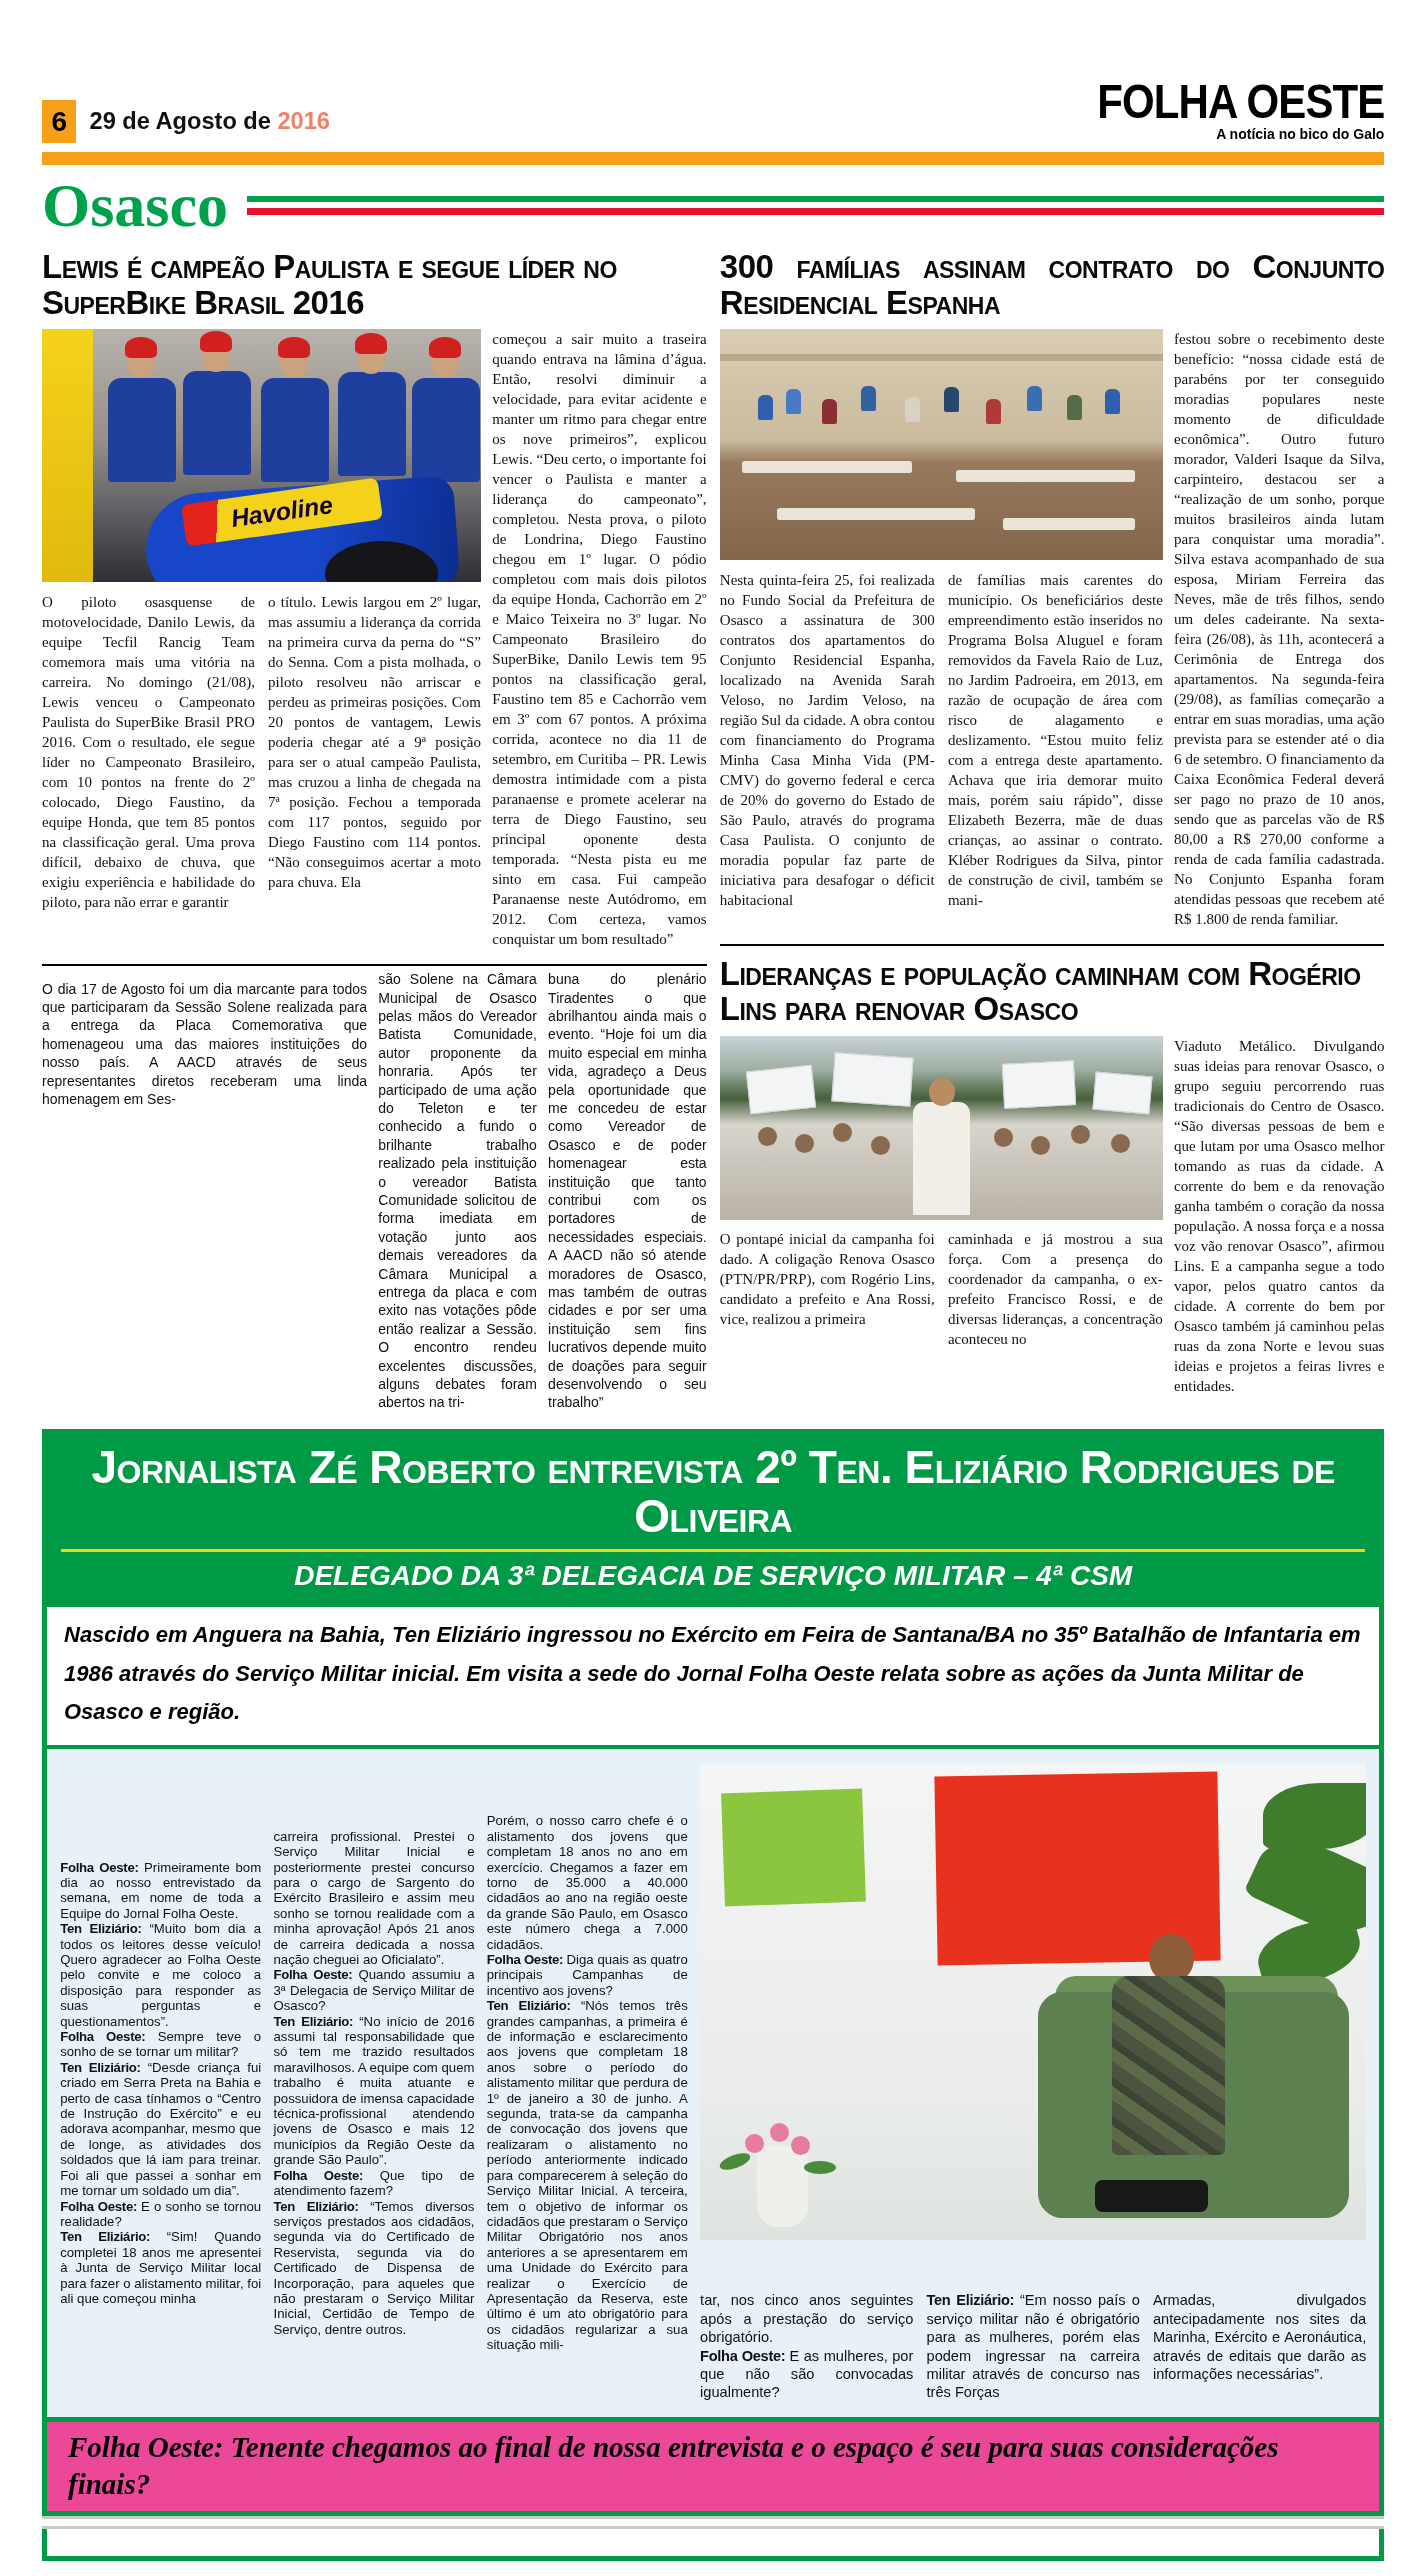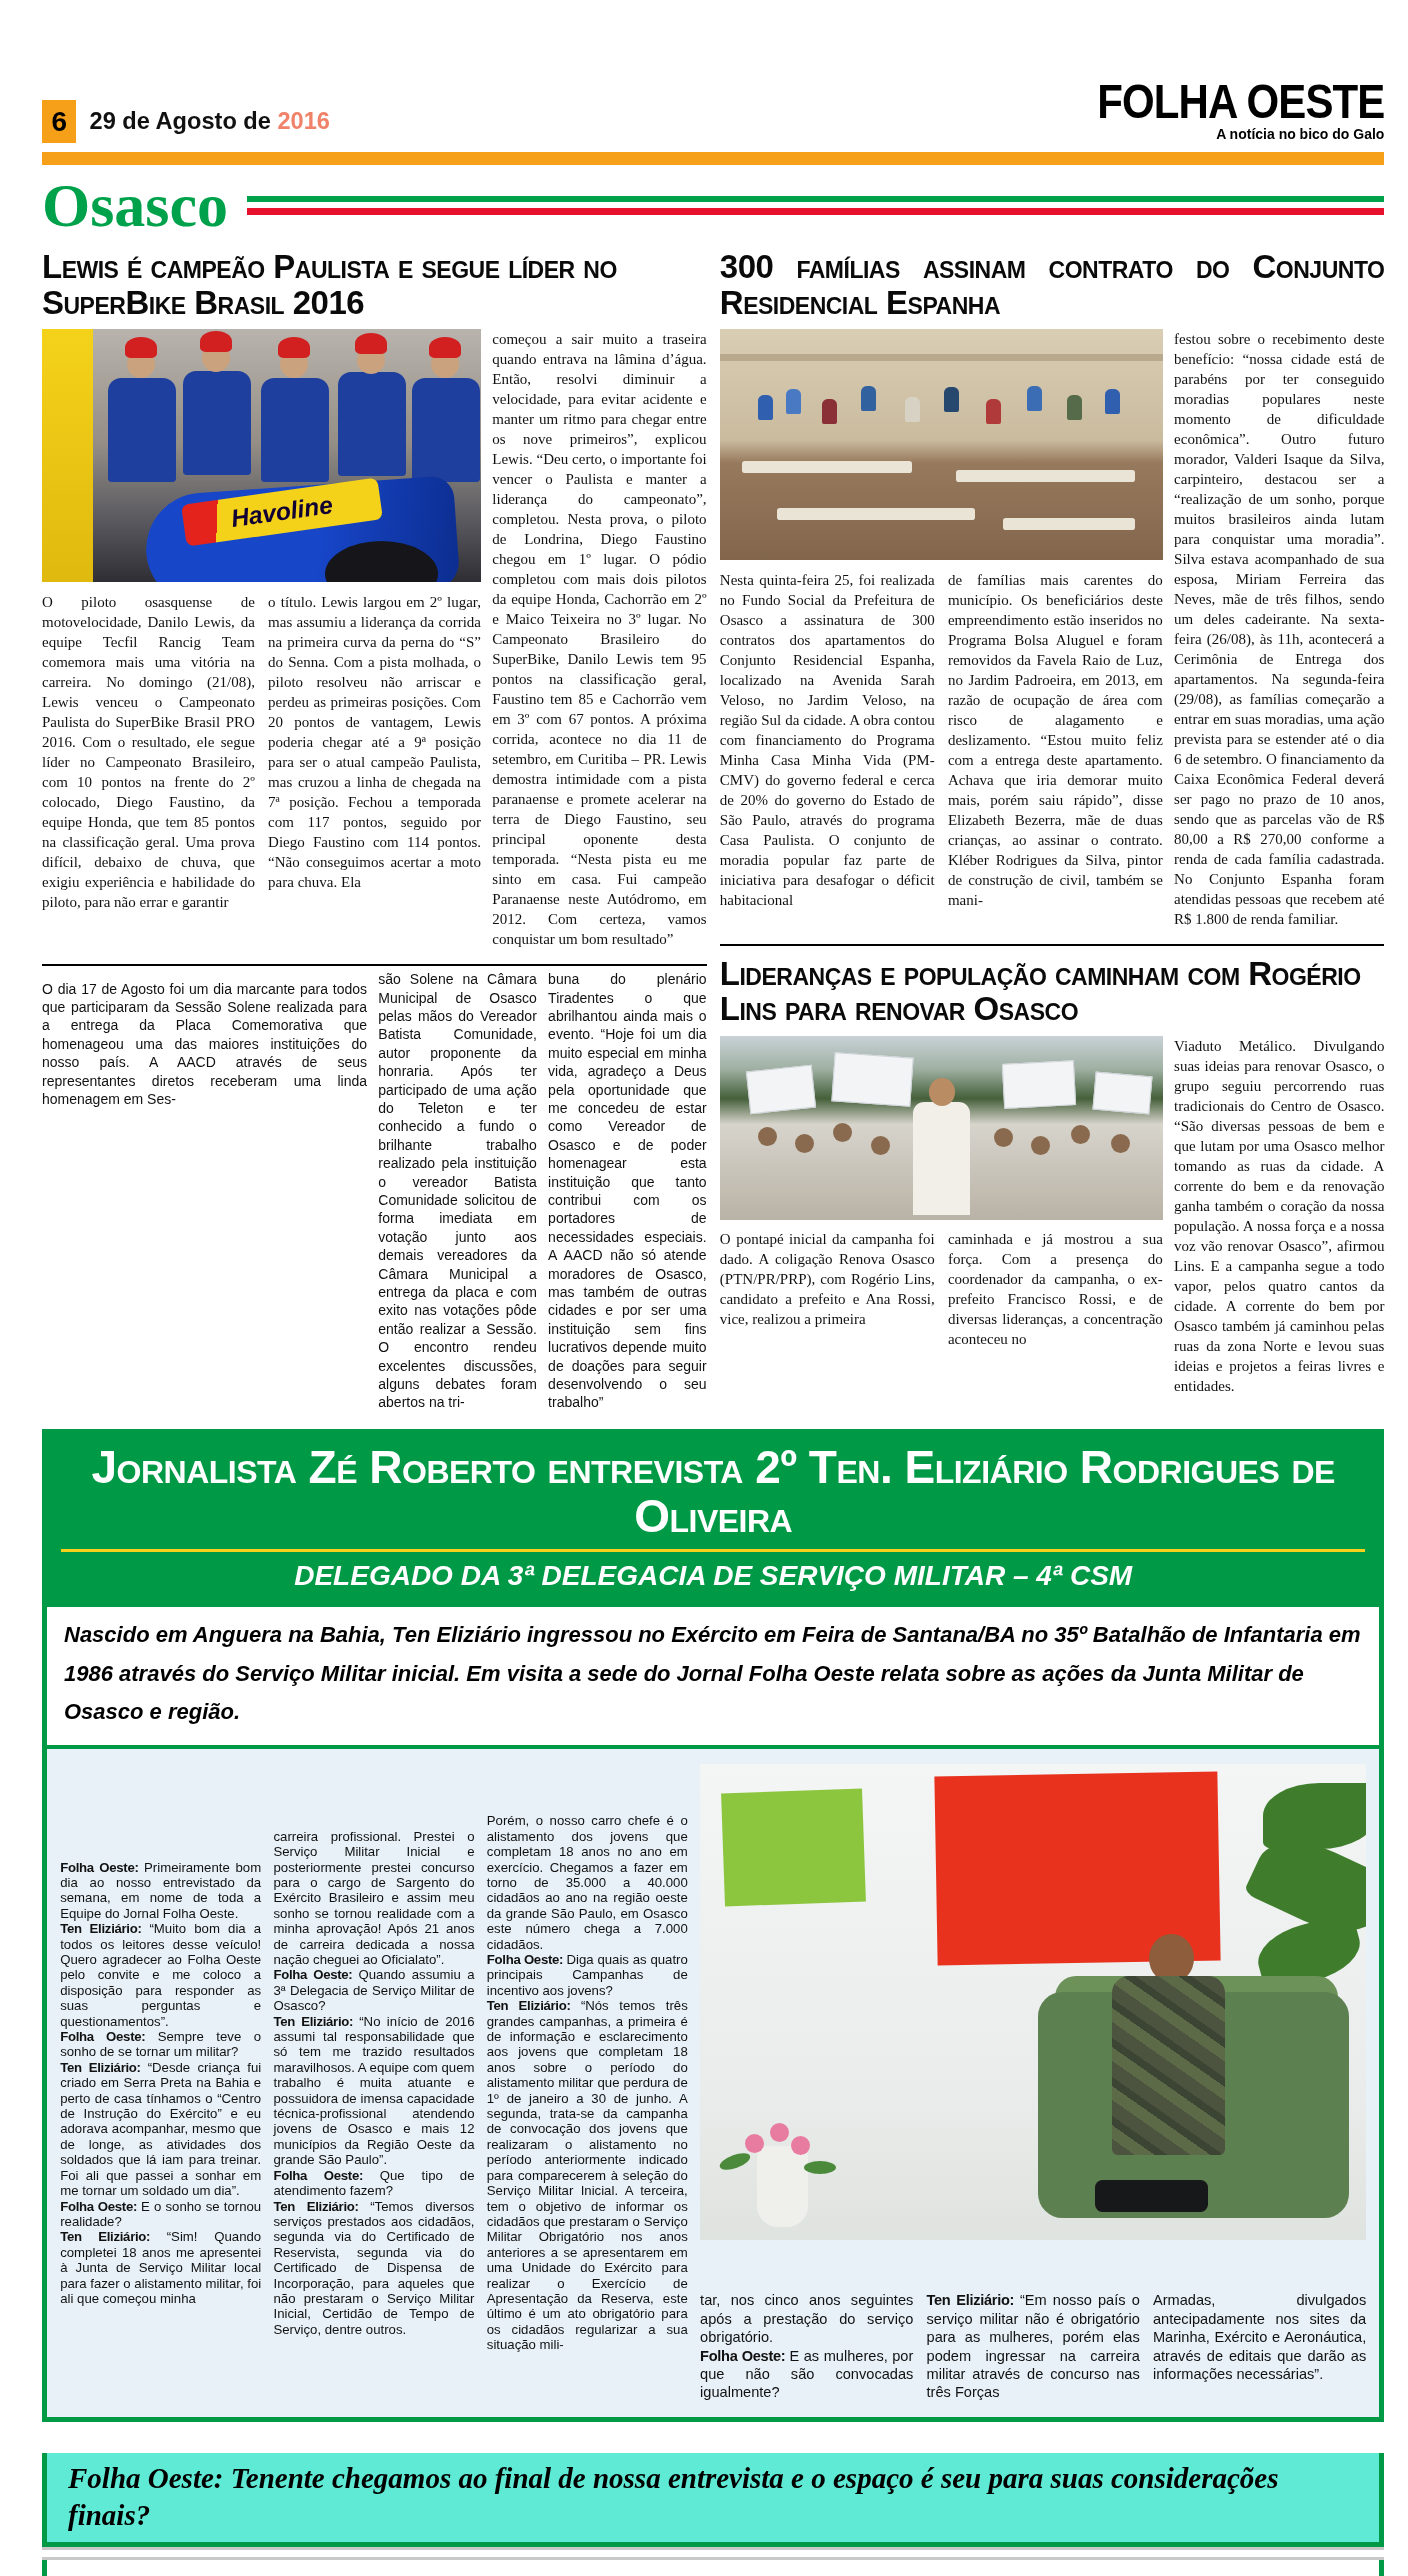--- a/index.html
+++ b/index.html
@@ -111,22 +111,22 @@
               font:italic 700 22px/1.75 "Liberation Sans", sans-serif; color:#000; }
   .iv-body { background:#E8F1F8; border-top:4.7px solid #009A47; padding:15px 13.2px; display:flex; gap:12.3px;align-items:center; }
   .iv-col { flex:0 0 201px; font:13.2px/15.4px "Liberation Sans", sans-serif; text-align:justify; }
   .iv-right { flex:1; display:flex; flex-direction:column; gap:11.3px; }
   .iv-strip { display:flex; gap:13.2px; font:14.6px/18.4px "Liberation Sans", sans-serif; text-align:justify; }
   .iv-strip > div { flex:1;margin-top:40px; }
   .qa { margin:0; }
   .qa b { font-weight:800; letter-spacing:-0.3px; }
 
   
-  .fq { border:5.7px solid #009A47; border-top:0; background:#5eead4; padding:7.5px 21px 9.4px;
-        font:italic 700 29px/1.25 "Liberation Serif", serif; color:#000;margin-top:31px; }
+  .fq { border:5.7px solid #009A47; border-top:0; background:#ec4899; padding:7.5px 21px 9.4px;
+        font:italic 700 29px/1.25 "Liberation Serif", serif; color:#000; }
   .sep { height:13.2px; border-top:3.8px solid #c9c9c9; border-bottom:3.8px solid #c9c9c9; background:#fff;
          margin:0; }
   .fa { border:5.7px solid #009A47; border-top:0; background:#fff; padding:11.3px 21px 15px;
         font:italic 700 24.5px/1.65 "Liberation Sans", sans-serif; color:#000; }
 </style>
 </head>
 <body>
 
 <div class="page">
 

